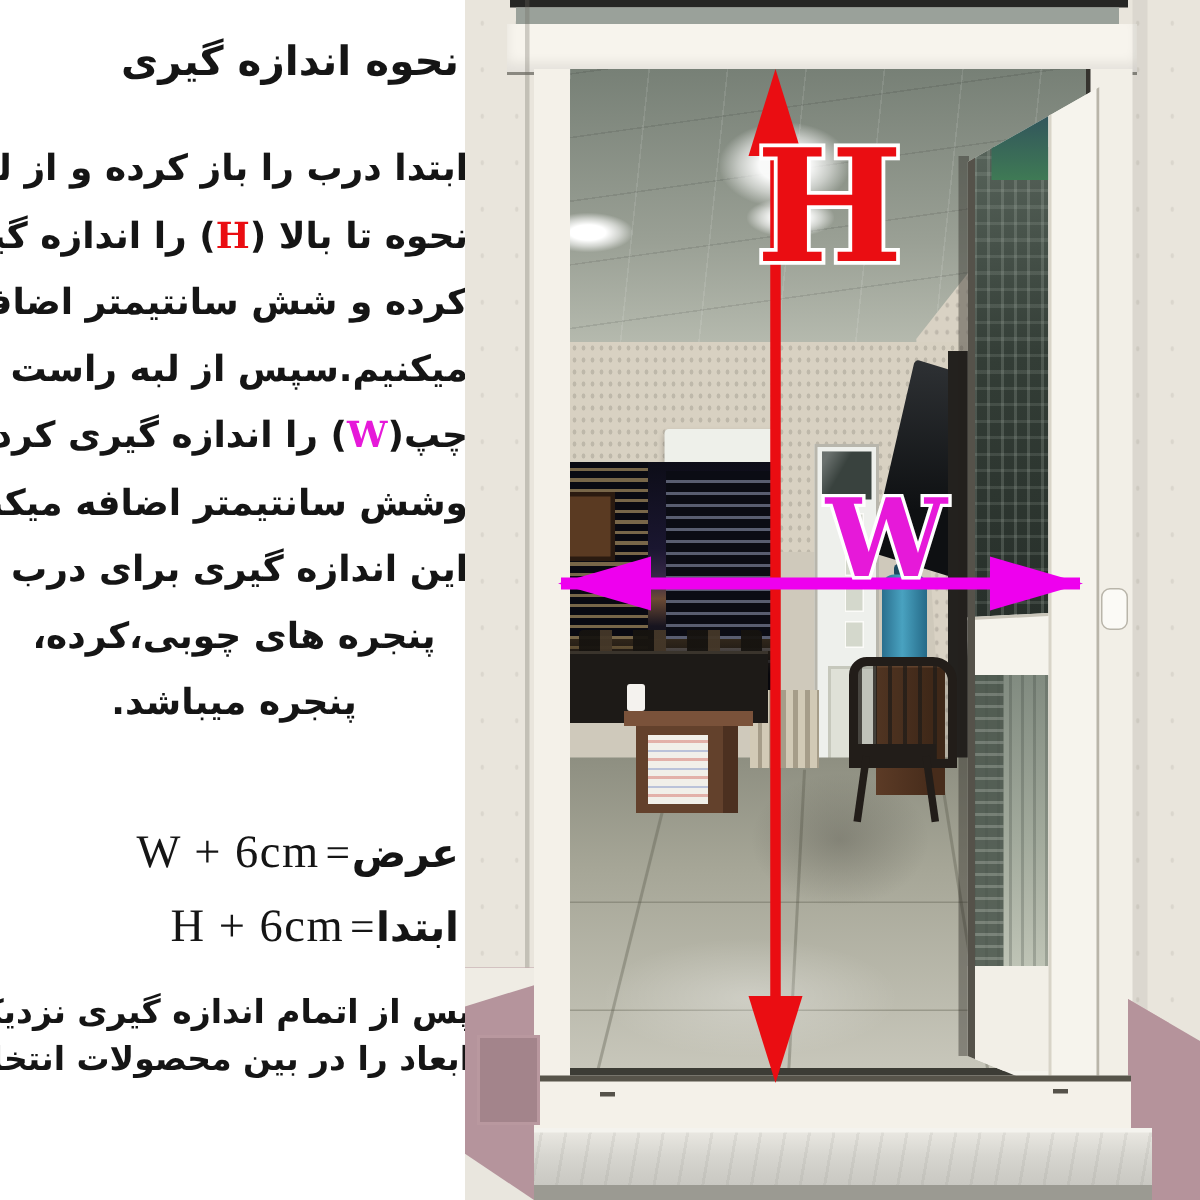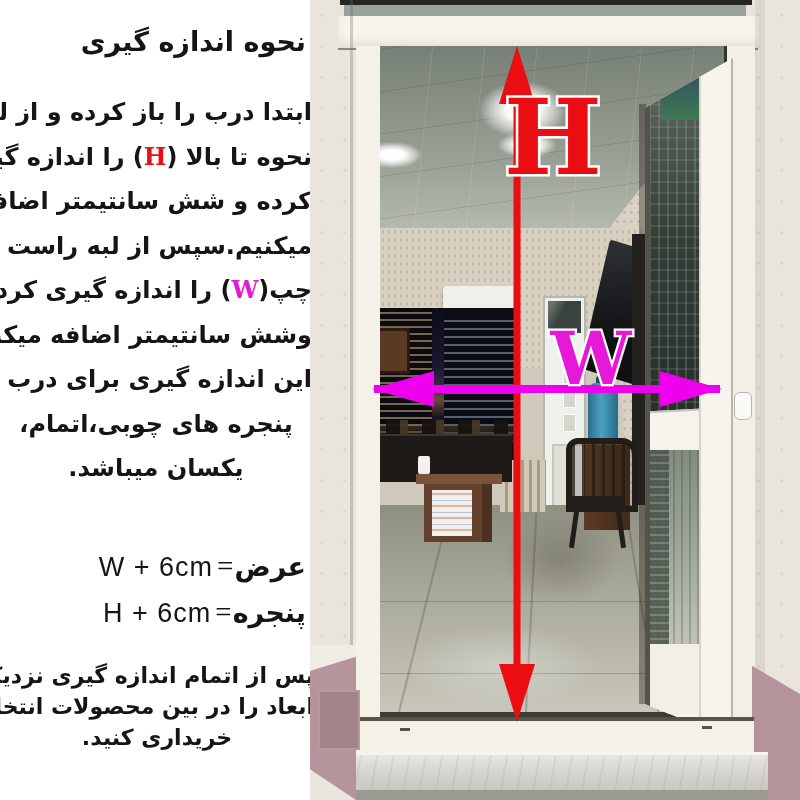--- a/index.html
+++ b/index.html
@@ -11,21 +11,21 @@
              font-size:27px;font-weight:bold;}
   .ins-body{position:absolute;top:90px;left:0;width:312px;text-align:center;
             font-size:24px;font-weight:bold;line-height:44.5px;}
   .t-line{white-space:nowrap;}
   .hl-h{color:var(--h-color);font-family:"DejaVu Serif",serif;font-weight:bold;}
   .hl-w{color:var(--w-color);font-family:"DejaVu Serif",serif;font-weight:bold;}
   .formulas{position:absolute;top:550px;left:0;width:306px;text-align:right;}
   .f-row{margin-bottom:13px;white-space:nowrap;}
   .f-fa{font-size:27px;font-weight:bold;}
   .f-eq{font-size:29px;font-family:"Liberation Serif",serif;margin:0 1px 0 4px;}
-  .f-expr{font-size:27px;font-family:Liberation Sans, sans-serif;letter-spacing:1px;}
+  .f-expr{font-size:31px;font-family:Liberation Serif, serif;letter-spacing:1px;}
   .ins-footer{position:absolute;top:660px;left:0;width:314px;text-align:center;
               font-size:22px;font-weight:bold;line-height:31px;}
   
   .photo{position:absolute;left:310px;top:0;width:490px;height:800px;
          background:#e9e5dc;
          background-image:radial-gradient(rgba(90,85,75,.10) 1px,transparent 1.4px);
          background-size:23px 31px;}
   .photo *{position:absolute;}
   .top-dark{left:30px;top:0;width:412px;height:5px;background:#262624;}
   .transom-glass{left:34px;top:5px;width:402px;height:13px;background:#9aa19a;}
@@ -173,31 +173,30 @@
   <div class="text-col" dir="rtl">
     <div class="ins-title">نحوه اندازه گیری</div>
     <div class="ins-body">
         <div class="t-line"><span>ابتدا درب را باز کرده و از لبه</span></div>
         <div class="t-line"><span>نحوه تا بالا (</span><span class="hl-h">H</span><span>) را اندازه گیری</span></div>
         <div class="t-line"><span>کرده و شش سانتیمتر اضافه</span></div>
         <div class="t-line"><span>میکنیم.سپس از لبه راست تا</span></div>
         <div class="t-line"><span>چپ(</span><span class="hl-w">W</span><span>) را اندازه گیری کرده</span></div>
         <div class="t-line"><span>وشش سانتیمتر اضافه میکنیم.</span></div>
         <div class="t-line"><span>این اندازه گیری برای درب و</span></div>
-        <div class="t-line"><span>پنجره های چوبی،اتمام،</span></div>
-        <div class="t-line"><span>یکسان میباشد.</span></div>
+        <div class="t-line"><span>پنجره های چوبی،کرده،</span></div>
+        <div class="t-line"><span>پنجره میباشد.</span></div>
       </div>
     <div class="formulas">
         <div class="f-row"><span class="f-fa">عرض</span><span class="f-eq">=</span><span class="f-expr" dir="ltr">W + 6cm</span></div>
-        <div class="f-row"><span class="f-fa">پنجره</span><span class="f-eq">=</span><span class="f-expr" dir="ltr">H + 6cm</span></div>
+        <div class="f-row"><span class="f-fa">ابتدا</span><span class="f-eq">=</span><span class="f-expr" dir="ltr">H + 6cm</span></div>
       </div>
     <div class="ins-footer">
         <div class="t-line">پس از اتمام اندازه گیری نزدیکترین</div>
         <div class="t-line">ابعاد را در بین محصولات انتخاب و</div>
-        <div class="t-line">خریداری کنید.</div>
       </div>
   </div>
 
   <div class="photo">
     <div class="top-dark"></div>
     <div class="transom-glass"></div>
     <div class="top-bar"></div>
     <div class="wall-seam"></div>
     <div class="left-jamb"></div>
 

